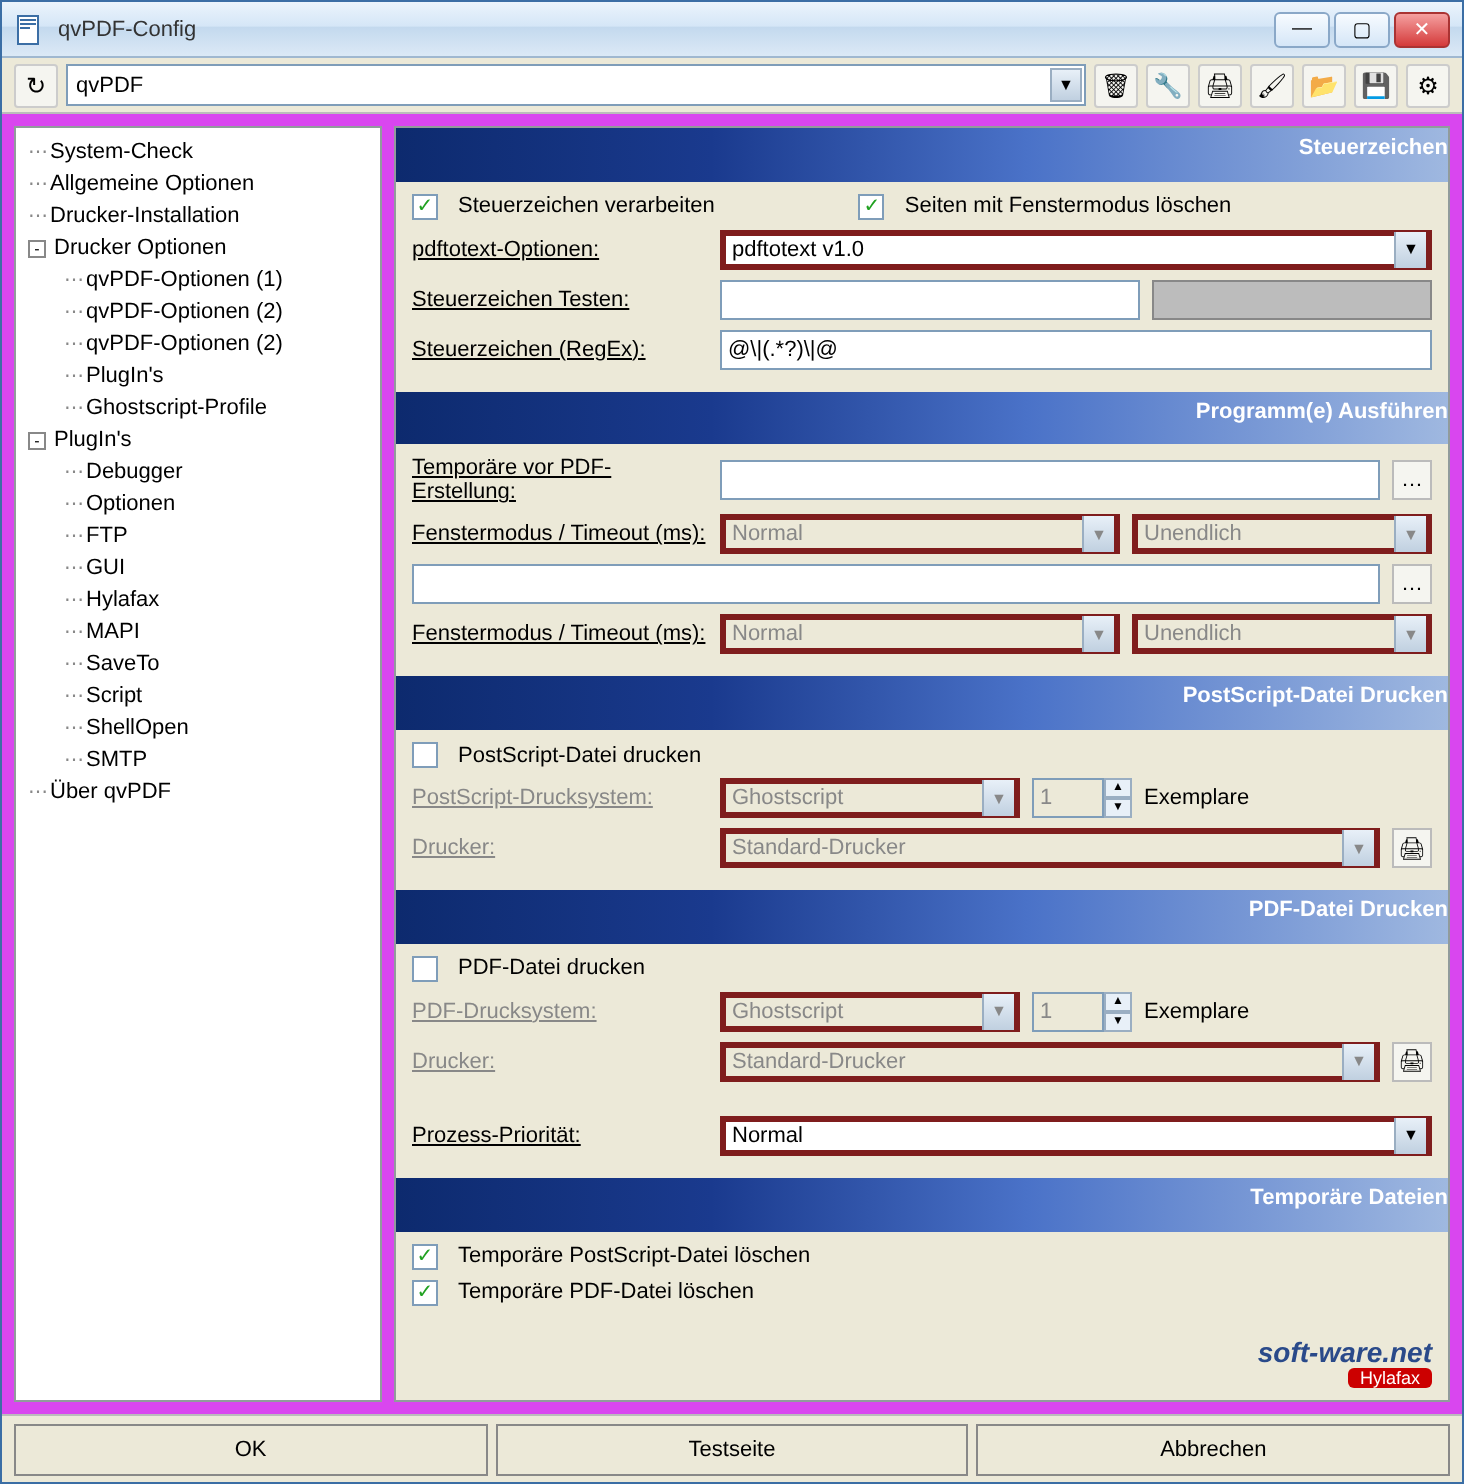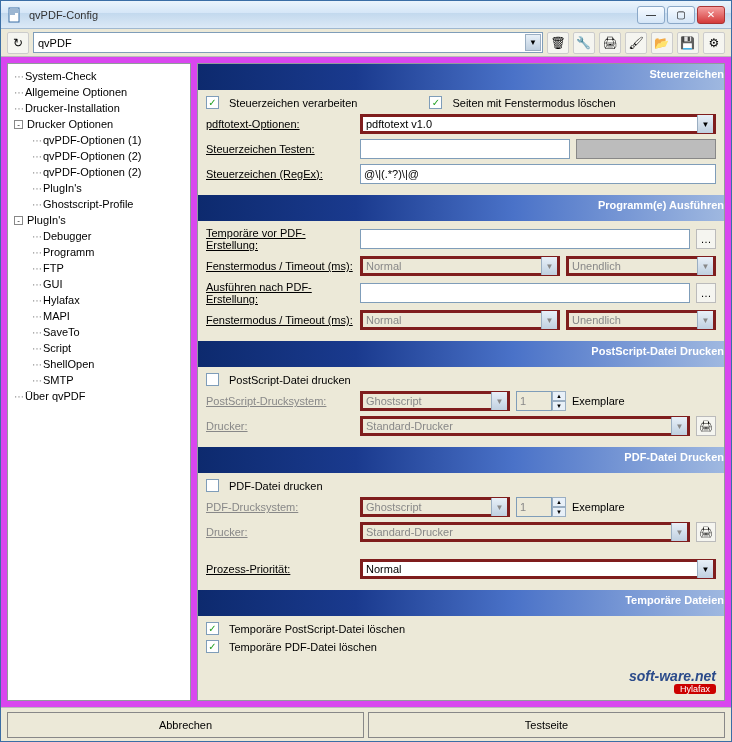--- a/index.html
+++ b/index.html
@@ -118,21 +118,21 @@
         <div class="treeitem" style="padding-left: 4px;">
           <span class="exp">-</span>
           <span>PlugIn's</span>
         </div>
         <div class="treeitem" style="padding-left: 22px;">
           <span class="dots">⋯</span>
           <span>Debugger</span>
         </div>
         <div class="treeitem" style="padding-left: 22px;">
           <span class="dots">⋯</span>
-          <span>Programm</span>
+          <span>Optionen</span>
         </div>
         <div class="treeitem" style="padding-left: 22px;">
           <span class="dots">⋯</span>
           <span>FTP</span>
         </div>
         <div class="treeitem" style="padding-left: 22px;">
           <span class="dots">⋯</span>
           <span>GUI</span>
         </div>
         <div class="treeitem" style="padding-left: 22px;">
@@ -208,21 +208,20 @@
           <div class="select dis">
               <span>Normal</span>
               <div class="dd">▼</div>
             </div>
           <div class="select dis" style="flex:0 0 150px">
               <span>Unendlich</span>
               <div class="dd">▼</div>
             </div>
         </div>
         <div class="row">
-          <span class="label">Ausführen nach PDF-Erstellung:</span>
           <div class="input"></div>
           <div class="iconbtn">…</div>
         </div>
         <div class="row">
           <span class="label">Fenstermodus / Timeout (ms):</span>
           <div class="select dis">
               <span>Normal</span>
               <div class="dd">▼</div>
             </div>
           <div class="select dis" style="flex:0 0 150px">
@@ -321,16 +320,17 @@
       </div>
 
       <div class="watermark">
         <div class="logo">soft-ware.net</div>
         <div class="dl">Hylafax</div>
       </div>
     </div>
   </div>
 
   <div class="footer">
+    <button>OK</button>
+    <button>Testseite</button>
     <button>Abbrechen</button>
-    <button>Testseite</button>
   </div>
 </div>
 
 </body></html>

